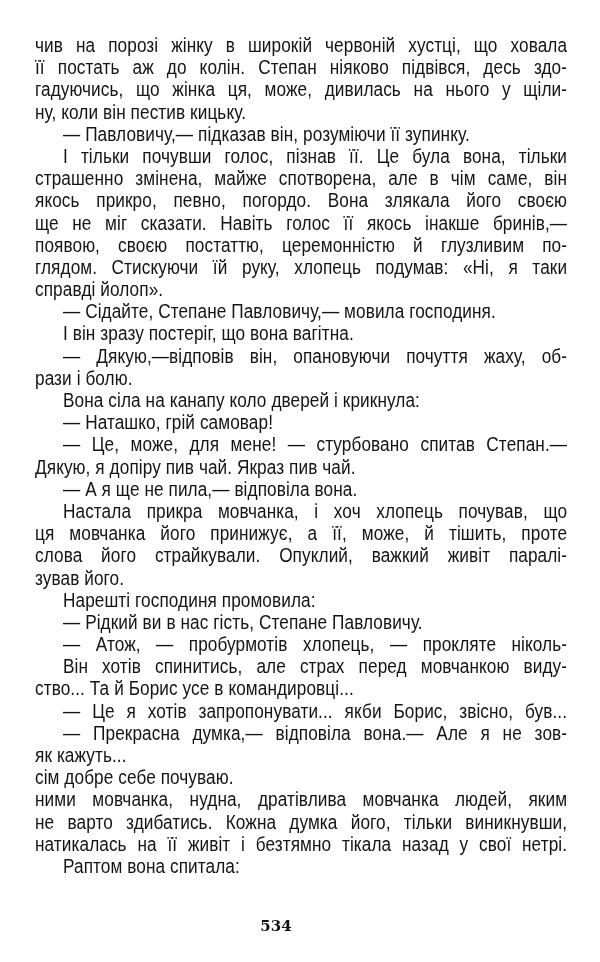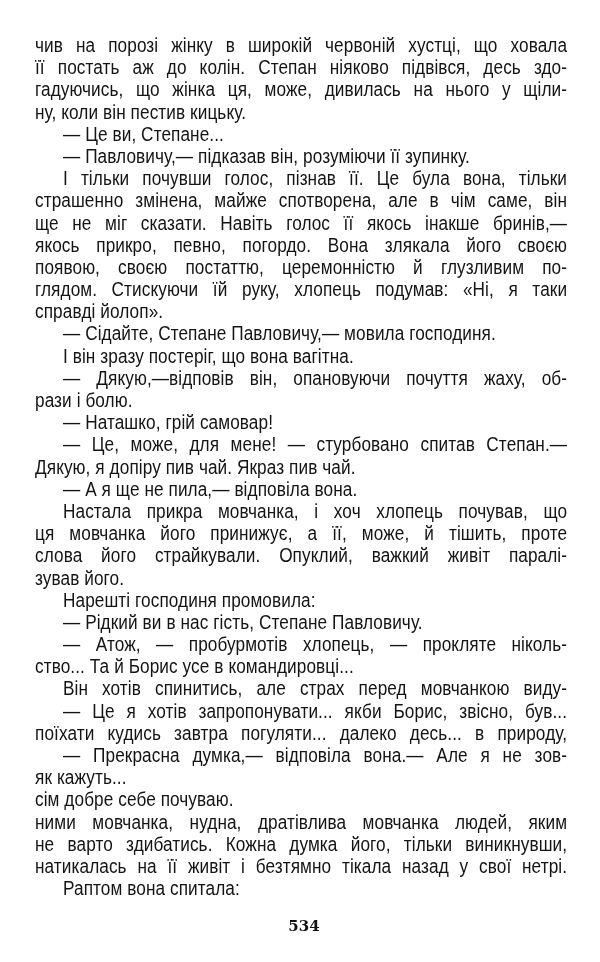--- a/index.html
+++ b/index.html
@@ -49,59 +49,57 @@
     .page-number {
       position: absolute;
       top: 917px;
       left: 0;
       width: 552px;
       text-align: center;
       font-family: "DejaVu Serif", serif;
       font-weight: bold;
       font-size: 15px;
       color: #111;
-      margin-left: 28px;
     }
   </style>
 </head>
 <body>
 
 <div class="page" id="page">
     <div class="line"><span>чив на порозі жінку в широкій червоній хустці, що ховала</span></div>
     <div class="line"><span>її постать аж до колін. Степан ніяково підвівся, десь здо-</span></div>
     <div class="line"><span>гадуючись, що жінка ця, може, дивилась на нього у щіли-</span></div>
     <div class="line last"><span>ну, коли він пестив кицьку.</span></div>
-    <div class="line indent last"><span>— Це ви, Степане...</span></div>
     <div class="line indent last"><span>— Павловичу,— підказав він, розуміючи її зупинку.</span></div>
     <div class="line indent"><span>І тільки почувши голос, пізнав її. Це була вона, тільки</span></div>
     <div class="line"><span>страшенно змінена, майже спотворена, але в чім саме, він</span></div>
+    <div class="line"><span>якось прикро, певно, погордо. Вона злякала його своєю</span></div>
     <div class="line"><span>ще не міг сказати. Навіть голос її якось інакше бринів,—</span></div>
-    <div class="line"><span>якось прикро, певно, погордо. Вона злякала його своєю</span></div>
     <div class="line"><span>появою, своєю постаттю, церемонністю й глузливим по-</span></div>
     <div class="line"><span>глядом. Стискуючи їй руку, хлопець подумав: «Ні, я таки</span></div>
     <div class="line last"><span>справді йолоп».</span></div>
     <div class="line indent last"><span>— Сідайте, Степане Павловичу,— мовила господиня.</span></div>
     <div class="line indent last"><span>І він зразу постеріг, що вона вагітна.</span></div>
     <div class="line indent"><span>— Дякую,—відповів він, опановуючи почуття жаху, об-</span></div>
     <div class="line last"><span>рази і болю.</span></div>
+    <div class="line indent last"><span>Вона сіла на канапу коло дверей і крикнула:</span></div>
     <div class="line indent last"><span>— Наташко, грій самовар!</span></div>
     <div class="line indent"><span>— Це, може, для мене! — стурбовано спитав Степан.—</span></div>
     <div class="line last"><span>Дякую, я допіру пив чай. Якраз пив чай.</span></div>
     <div class="line indent last"><span>— А я ще не пила,— відповіла вона.</span></div>
     <div class="line indent"><span>Настала прикра мовчанка, і хоч хлопець почував, що</span></div>
     <div class="line"><span>ця мовчанка його принижує, а її, може, й тішить, проте</span></div>
     <div class="line"><span>слова його страйкували. Опуклий, важкий живіт паралі-</span></div>
     <div class="line last"><span>зував його.</span></div>
     <div class="line indent last"><span>Нарешті господиня промовила:</span></div>
     <div class="line indent last"><span>— Рідкий ви в нас гість, Степане Павловичу.</span></div>
     <div class="line indent"><span>— Атож, — пробурмотів хлопець, — прокляте ніколь-</span></div>
+    <div class="line indent"><span>Він хотів спинитись, але страх перед мовчанкою виду-</span></div>
     <div class="line last"><span>ство... Та й Борис усе в командировці...</span></div>
-    <div class="line indent"><span>Він хотів спинитись, але страх перед мовчанкою виду-</span></div>
     <div class="line indent"><span>— Це я хотів запропонувати... якби Борис, звісно, був...</span></div>
-    <div class="line"><span>поїхати кудись завтра погуляти... далеко десь... в природу,</span></div>
     <div class="line indent"><span>— Прекрасна думка,— відповіла вона.— Але я не зов-</span></div>
     <div class="line last"><span>як кажуть...</span></div>
     <div class="line last"><span>сім добре себе почуваю.</span></div>
     <div class="line"><span>ними мовчанка, нудна, дратівлива мовчанка людей, яким</span></div>
     <div class="line"><span>не варто здибатись. Кожна думка його, тільки виникнувши,</span></div>
     <div class="line"><span>натикалась на її живіт і безтямно тікала назад у свої нетрі.</span></div>
     <div class="line indent last"><span>Раптом вона спитала:</span></div>
   </div>
 
 <div class="page-number">534</div>

